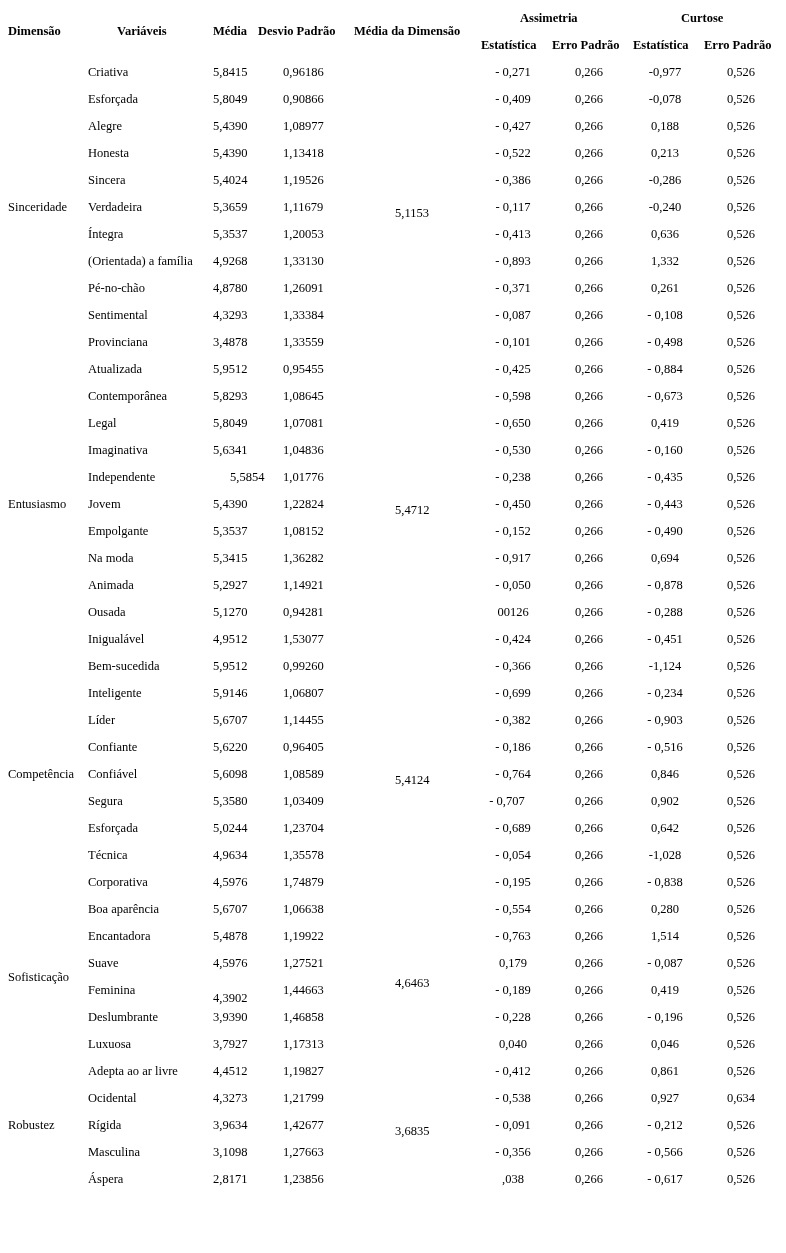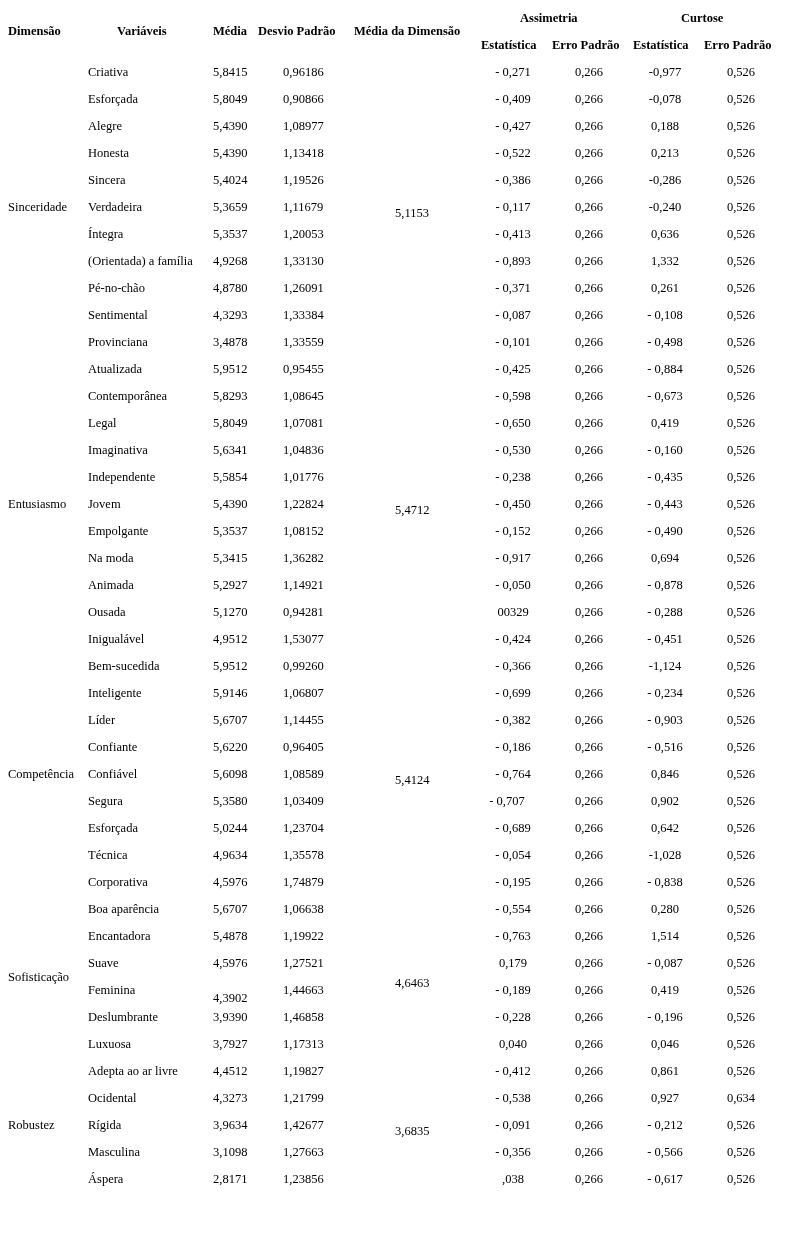--- a/index.html
+++ b/index.html
@@ -178,21 +178,21 @@
       <span class="cell" style="left: 88px; top: 0px;">Imaginativa</span>
       <span class="cell" style="left: 213px; top: 0px;">5,6341</span>
       <span class="cell" style="left: 283px; top: 0px;">1,04836</span>
       <span class="cell" style="left: 513px; transform: translateX(-50%); top: 0px;">- 0,530</span>
       <span class="cell" style="left: 589px; transform: translateX(-50%); top: 0px;">0,266</span>
       <span class="cell" style="left: 665px; transform: translateX(-50%); top: 0px;">- 0,160</span>
       <span class="cell" style="left: 741px; transform: translateX(-50%); top: 0px;">0,526</span>
     </div>
     <div class="row" style="top: 470px;">
       <span class="cell" style="left: 88px; top: 0px;">Independente</span>
-      <span class="cell" style="left: 213px; top: 0px;">5,5854</span>
+      <span class="cell" style="left: 230px; top: 0px;">5,5854</span>
       <span class="cell" style="left: 283px; top: 0px;">1,01776</span>
       <span class="cell" style="left: 513px; transform: translateX(-50%); top: 0px;">- 0,238</span>
       <span class="cell" style="left: 589px; transform: translateX(-50%); top: 0px;">0,266</span>
       <span class="cell" style="left: 665px; transform: translateX(-50%); top: 0px;">- 0,435</span>
       <span class="cell" style="left: 741px; transform: translateX(-50%); top: 0px;">0,526</span>
     </div>
     <div class="row" style="top: 497px;">
       <span class="cell" style="left: 88px; top: 0px;">Jovem</span>
       <span class="cell" style="left: 213px; top: 0px;">5,4390</span>
       <span class="cell" style="left: 283px; top: 0px;">1,22824</span>
@@ -225,21 +225,21 @@
       <span class="cell" style="left: 283px; top: 0px;">1,14921</span>
       <span class="cell" style="left: 513px; transform: translateX(-50%); top: 0px;">- 0,050</span>
       <span class="cell" style="left: 589px; transform: translateX(-50%); top: 0px;">0,266</span>
       <span class="cell" style="left: 665px; transform: translateX(-50%); top: 0px;">- 0,878</span>
       <span class="cell" style="left: 741px; transform: translateX(-50%); top: 0px;">0,526</span>
     </div>
     <div class="row" style="top: 605px;">
       <span class="cell" style="left: 88px; top: 0px;">Ousada</span>
       <span class="cell" style="left: 213px; top: 0px;">5,1270</span>
       <span class="cell" style="left: 283px; top: 0px;">0,94281</span>
-      <span class="cell" style="left: 513px; transform: translateX(-50%); top: 0px;">00329</span>
+      <span class="cell" style="left: 513px; transform: translateX(-50%); top: 0px;">00126</span>
       <span class="cell" style="left: 589px; transform: translateX(-50%); top: 0px;">0,266</span>
       <span class="cell" style="left: 665px; transform: translateX(-50%); top: 0px;">- 0,288</span>
       <span class="cell" style="left: 741px; transform: translateX(-50%); top: 0px;">0,526</span>
     </div>
     <div class="row" style="top: 632px;">
       <span class="cell" style="left: 88px; top: 0px;">Inigualável</span>
       <span class="cell" style="left: 213px; top: 0px;">4,9512</span>
       <span class="cell" style="left: 283px; top: 0px;">1,53077</span>
       <span class="cell" style="left: 513px; transform: translateX(-50%); top: 0px;">- 0,424</span>
       <span class="cell" style="left: 589px; transform: translateX(-50%); top: 0px;">0,266</span>

